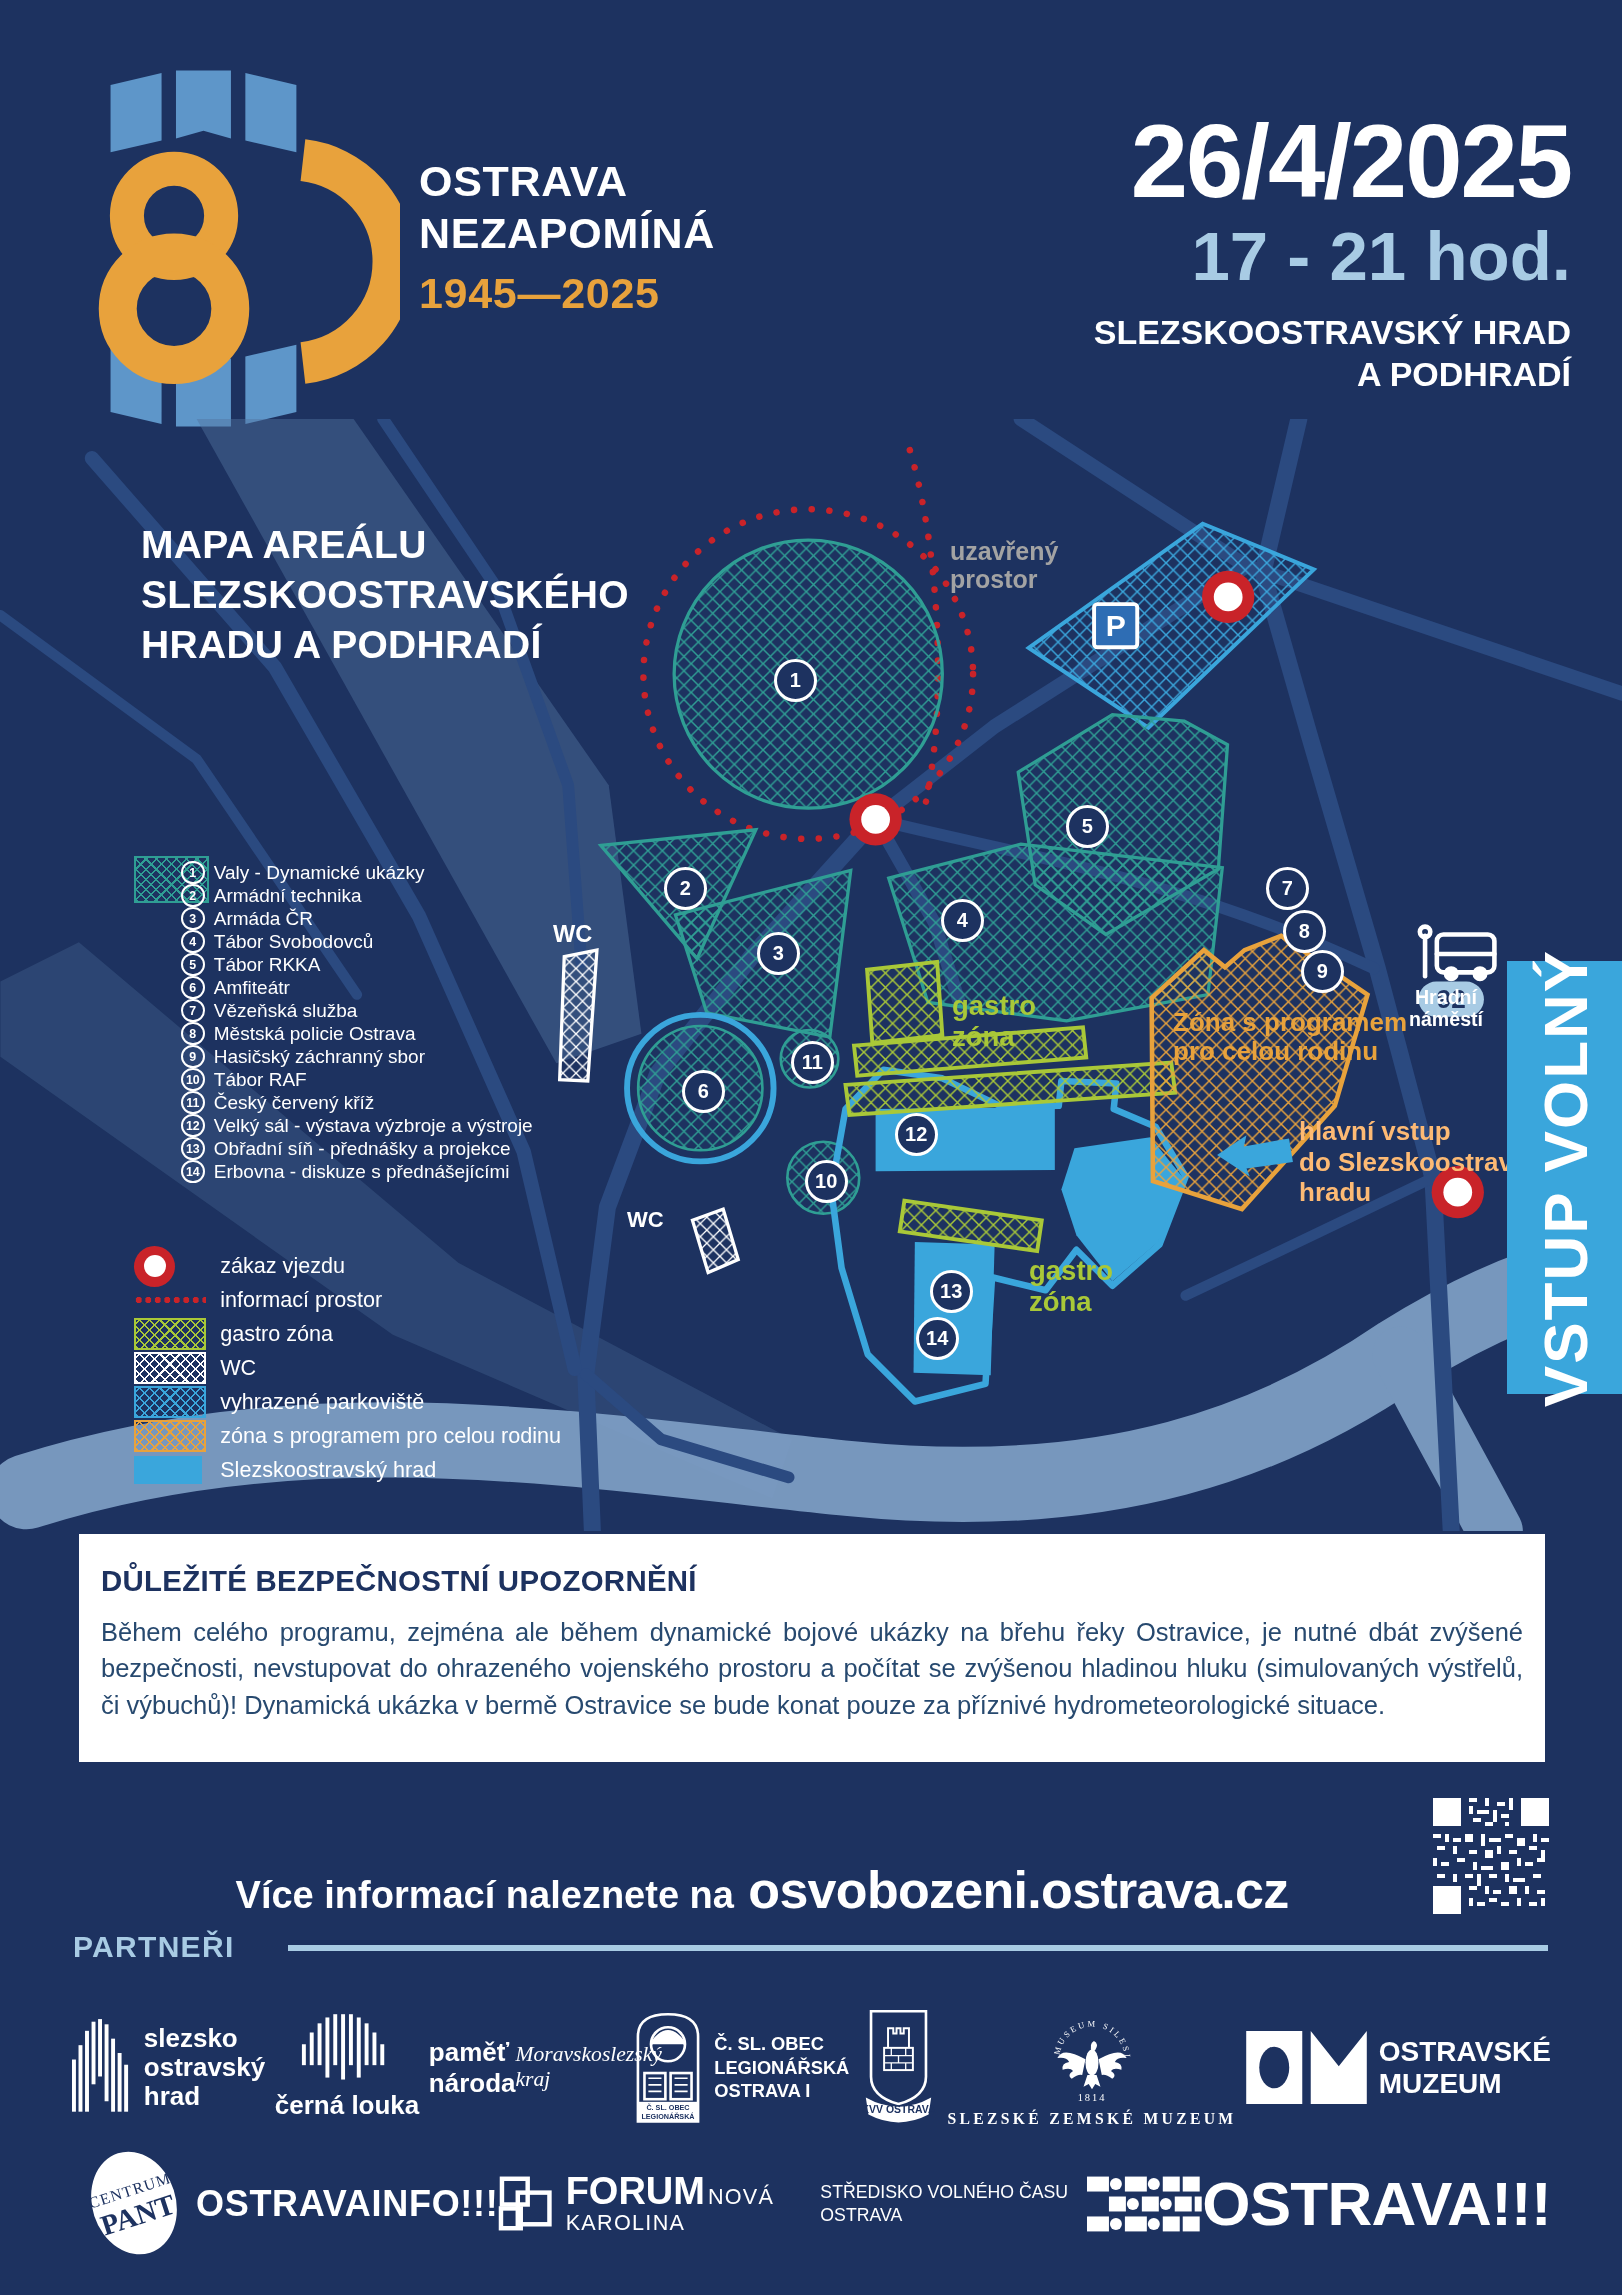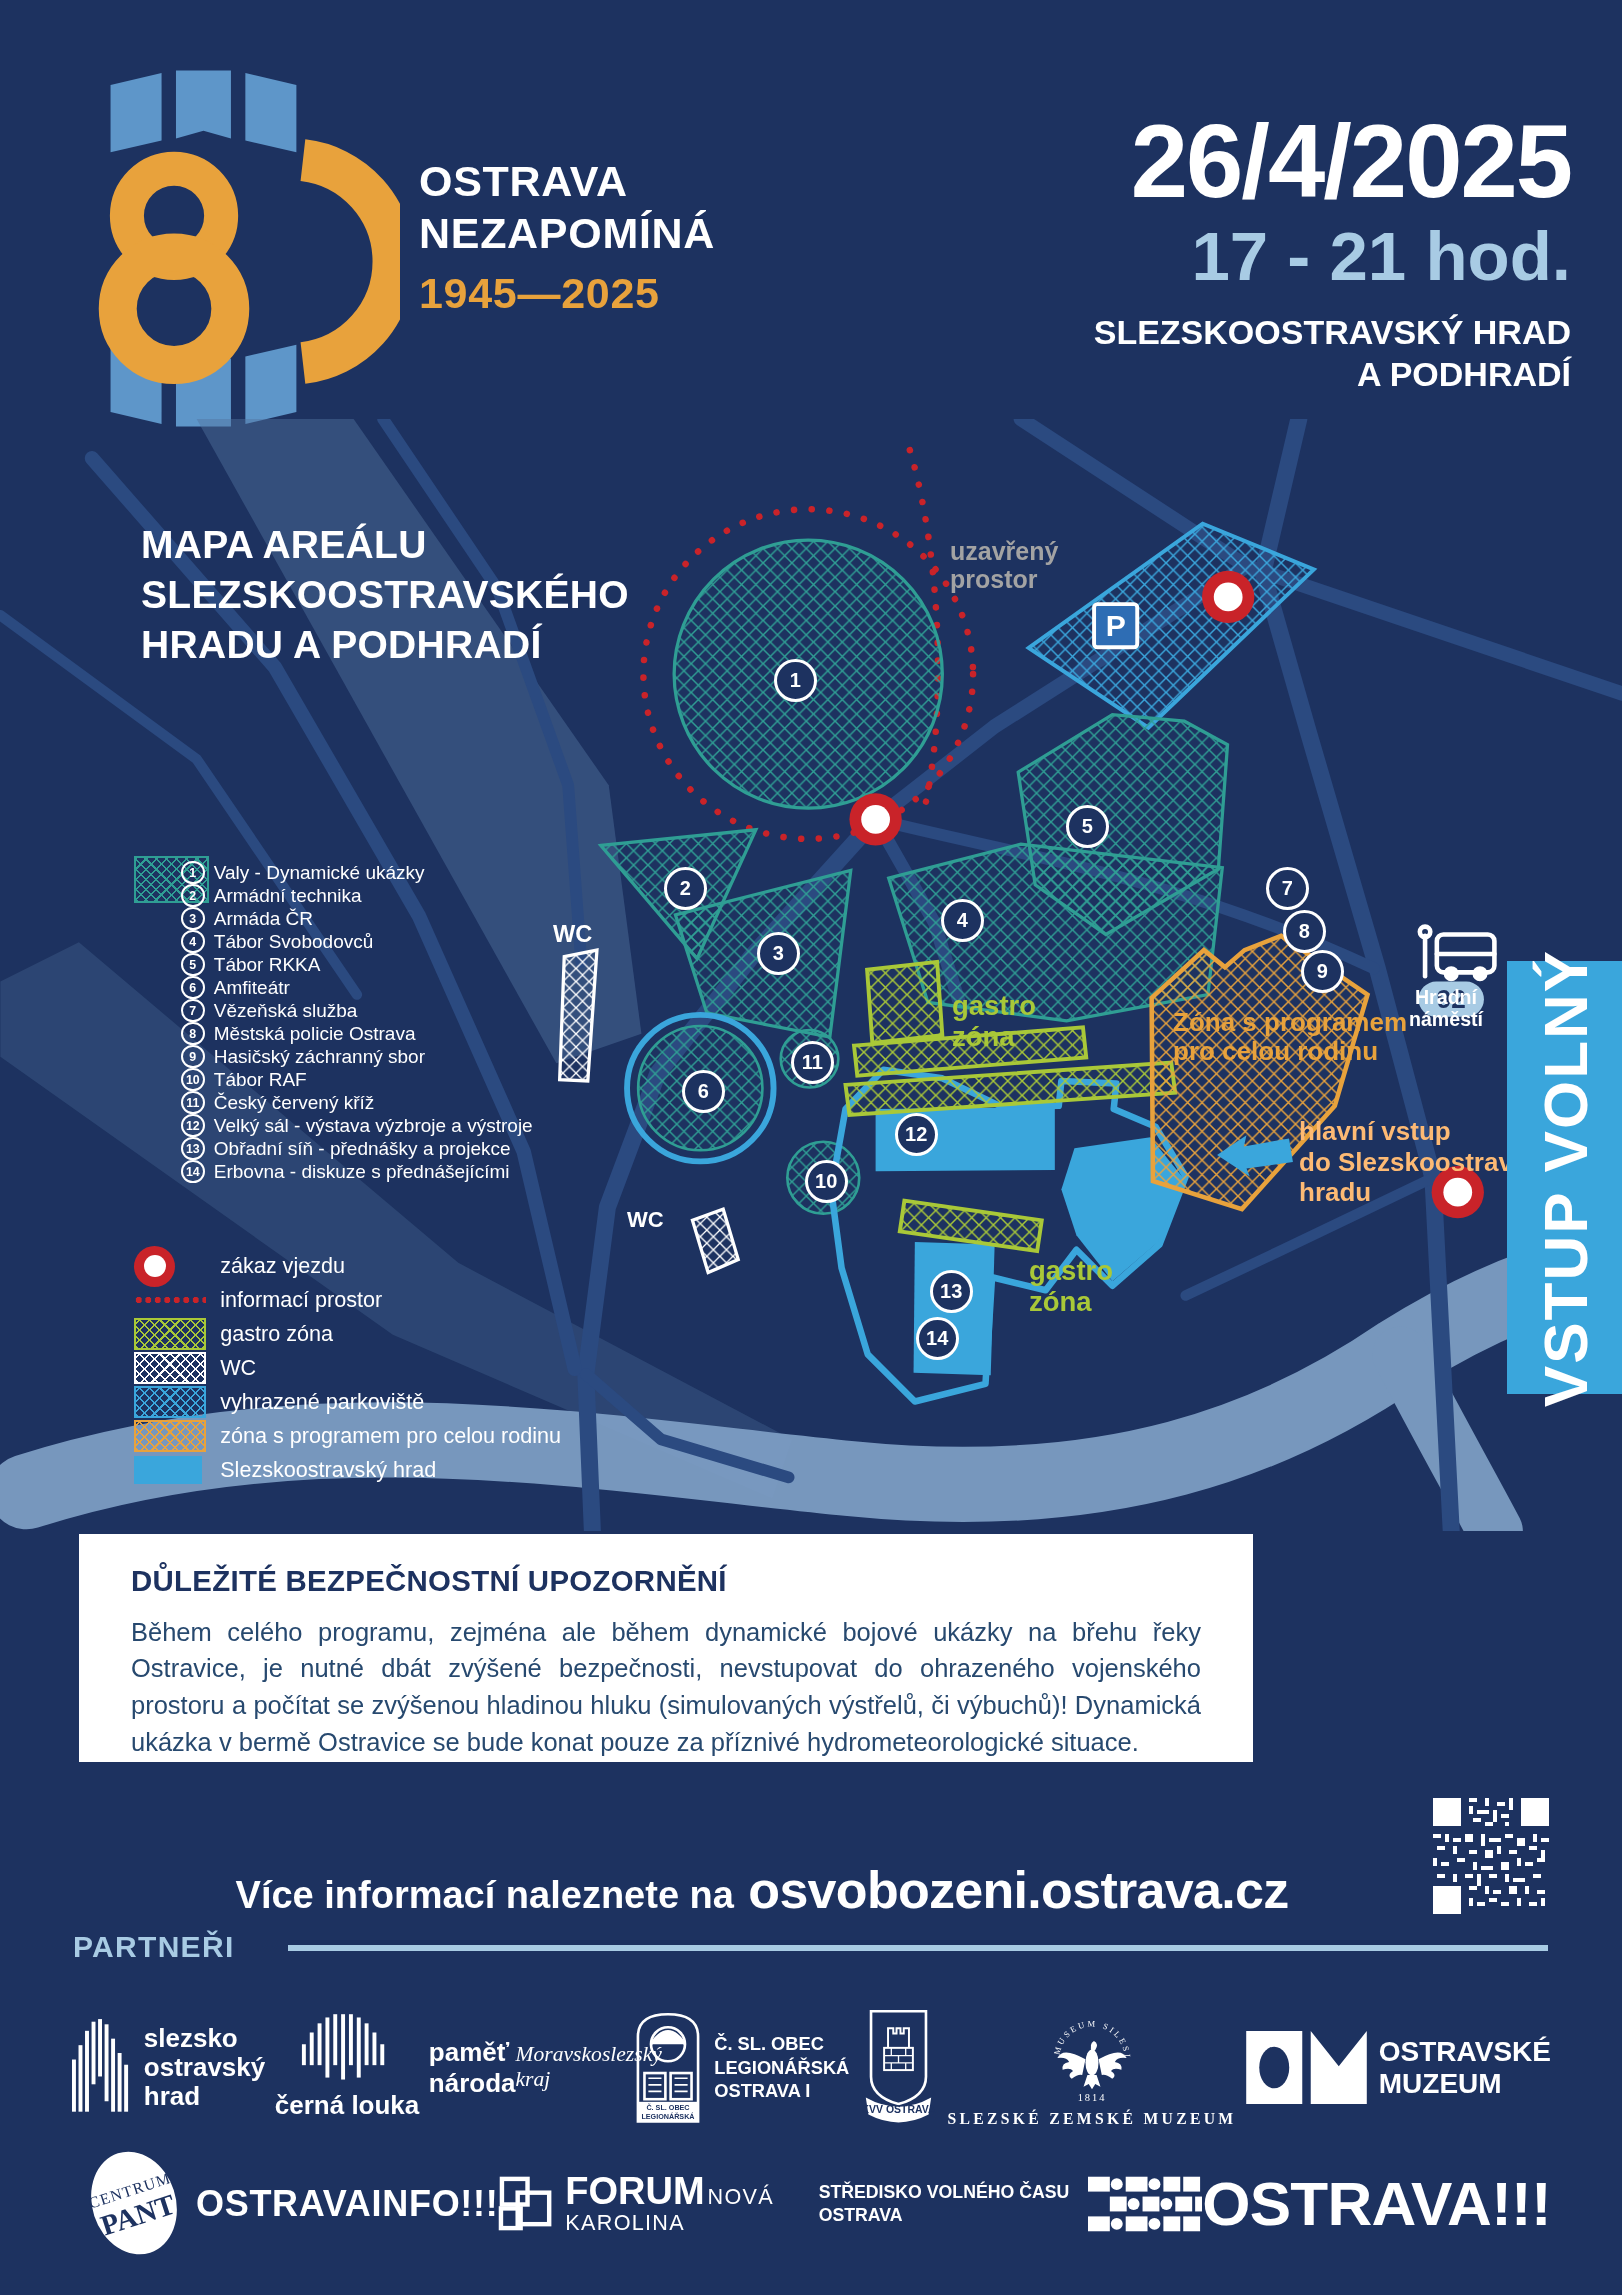--- a/index.html
+++ b/index.html
@@ -53,21 +53,21 @@
   .noentry i{display:block;width:22px;height:22px;border-radius:50%;background:#fff;}
   .dotted{width:72px;height:7.9px;background-image:radial-gradient(circle 3.3px,#C92329 3px,transparent 3.3px);
     background-size:9.5px 7.9px;background-repeat:repeat-x;}
 
   
   .banner{left:1507px;top:961px;width:116px;height:433px;background:#3AA6DC;}
   .banner span{position:absolute;left:50%;top:50%;transform:translate(-50%,-50%) rotate(-90deg);
     white-space:nowrap;font-size:62px;font-weight:800;letter-spacing:2px;color:#fff;}
 
   
-  .warn{left:79px;top:1534px;width:1174px;height:228px;background:#fff;color:#1d3260;box-sizing:border-box;padding:30px 52px;}
+  .warn{left:79px;top:1534px;width:1466px;height:228px;background:#fff;color:#1d3260;box-sizing:border-box;padding:30px 22px;}
   .warn h2{margin:0;font-size:29.4px;font-weight:800;letter-spacing:0.3px;color:#1d3260;}
   .warn p{margin:15.7px 0 0 0;font-size:25.5px;line-height:1.44;font-weight:500;color:#27496f;text-align:justify;}
 
   
   .info{left:98px;top:1824px;width:1328px;display:flex;justify-content:center;align-items:baseline;gap:14.4px;margin-top:36px;}
   .info .pre{font-size:38px;font-weight:700;}
   .info .url{font-size:52px;font-weight:800;letter-spacing:-0.7px;}
   .qr{left:1433px;top:1798px;}
 
   
@@ -86,21 +86,21 @@
   .pamet .t2{font-family:"Liberation Serif",serif;font-style:italic;font-size:21.6px;margin:6.5px 0 7.9px;}
   .legio-txt{font-size:18.3px;font-weight:800;line-height:1.3;}
   .szm{display:flex;flex-direction:column;align-items:center;}
   .szm-cap{font-family:"Liberation Serif",serif;font-size:15.7px;letter-spacing:3.3px;margin-top:5.2px;font-weight:700;}
   .om-txt{font-size:28px;font-weight:800;line-height:1.12;}
   .ostravainfo{font-size:36px;font-weight:900;letter-spacing:0.7px;}
   .forum{display:flex;align-items:center;gap:11.8px;}
   .forum-t1{font-size:38px;font-weight:800;line-height:1;}
   .forum-t2{font-size:21.6px;font-weight:400;letter-spacing:1.3px;margin-top:3.9px;}
   .svc{display:flex;align-items:center;gap:13px;}
-  .svc-txt{font-size:17.7px;font-weight:700;line-height:1.25;}
+  .svc-txt{font-size:17.7px;font-weight:400;line-height:1.25;}
   .ostrava-big{font-size:62px;font-weight:900;letter-spacing:-0.7px;}
 </style>
 </head>
 <body>
 
 <svg class="abs" style="left:92px;top:62px" width="308" height="373" viewBox="0 0 470 570" aria-hidden="true">
   <g fill="#5E96C9">
     <polygon points="28,35 106,17 106,120 28,138"></polygon>
     <polygon points="128,13 212,13 212,117 170,105 128,117"></polygon>
     <polygon points="234,17 312,35 312,138 234,120"></polygon>

